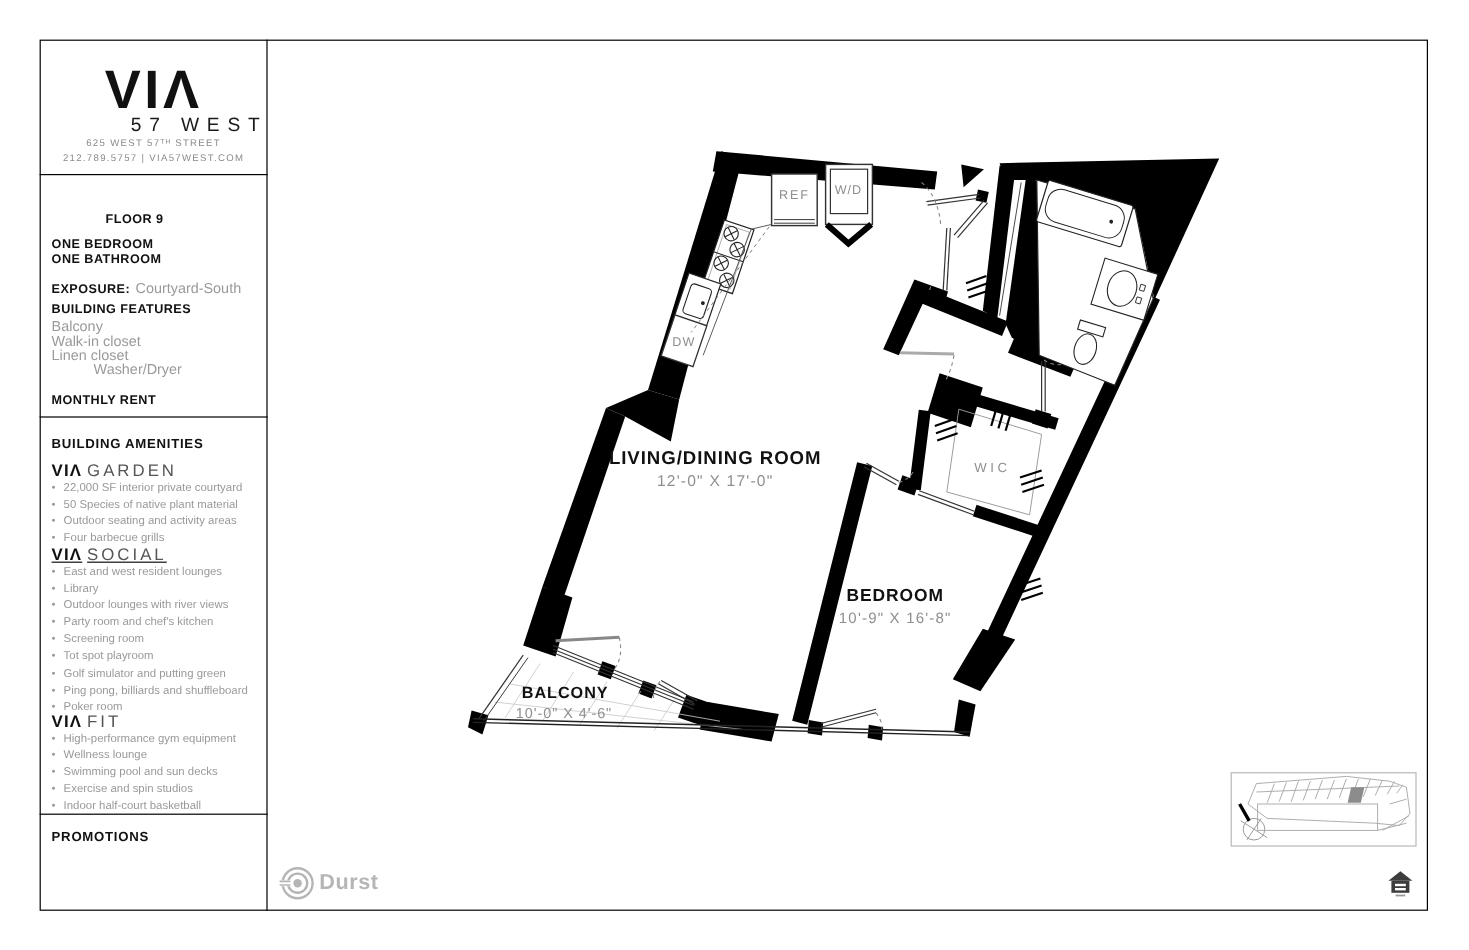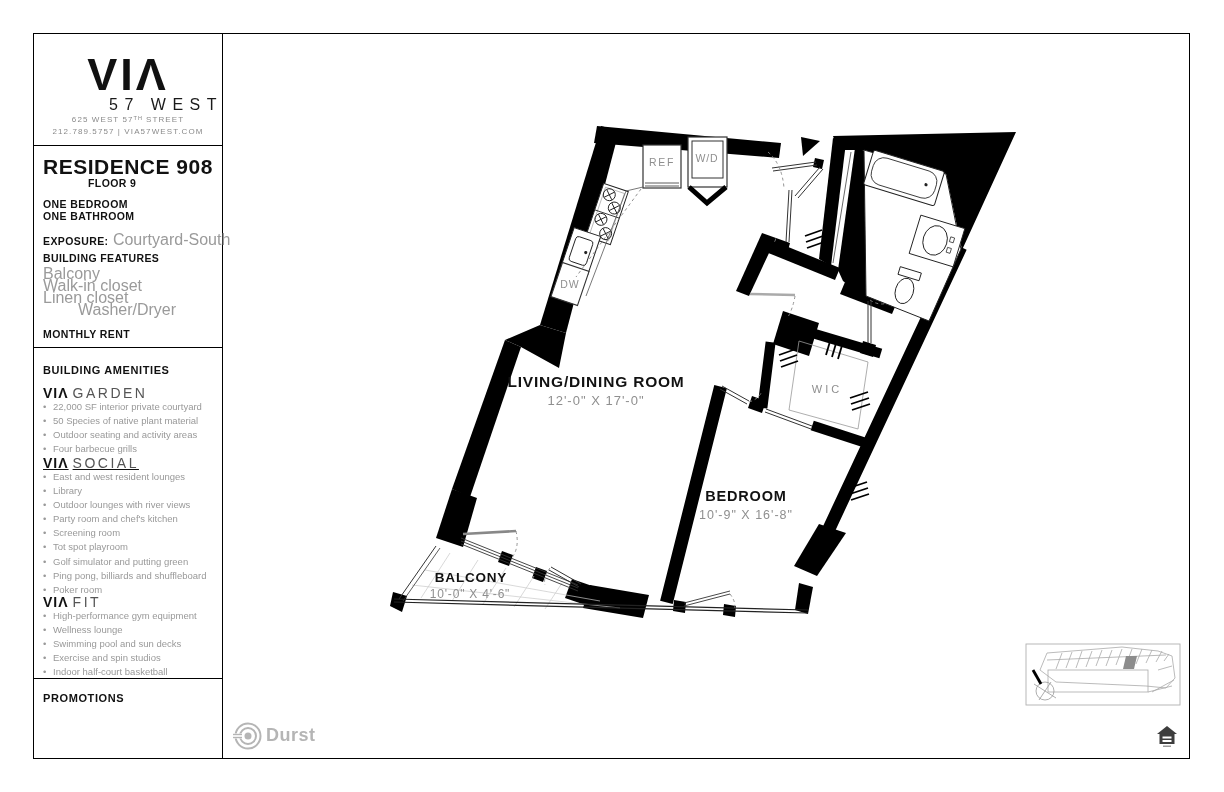--- a/index.html
+++ b/index.html
@@ -8,21 +8,21 @@
   .frame{position:absolute;left:33px;top:33px;width:1157px;height:726px;border:1.6px solid #000;box-sizing:border-box;}
   .sidebar{position:absolute;left:33px;top:33px;width:190px;height:726px;border-right:1.6px solid #000;box-sizing:border-box;}
   .hline{position:absolute;left:33px;width:190px;height:0;border-top:1.6px solid #000;}
   .abs{position:absolute;}
   .center{text-align:center;width:190px;left:33px;}
   .wordmark{font-size:45px;font-weight:800;letter-spacing:3px;line-height:1;}
   .wordsub{font-size:16px;letter-spacing:6.5px;color:#1a1a1a;margin-top:2px;}
   .addr{font-size:8px;letter-spacing:1.1px;color:#8a8a8a;line-height:1.5;}
   .res-title{font-size:21px;font-weight:800;letter-spacing:0.5px;}
   .b10{font-size:10.5px;font-weight:700;letter-spacing:0.4px;line-height:1.25;}
-  .g10{font-size:16px;color:#9a9a9a;line-height:1.18;}
+  .g10{font-size:12px;color:#9a9a9a;line-height:1.18;}
   .amen-title{font-size:11px;font-weight:700;letter-spacing:0.6px;}
   .brand-line{line-height:1;}
   .brand-line .via{font-size:14px;font-weight:800;letter-spacing:1px;}
   .brand-line .suffix{font-size:14px;letter-spacing:2.5px;color:#555;margin-left:4px;}
   .bullet-row{display:flex;font-size:9.5px;color:#999;line-height:1.0;margin-bottom:4.6px;}
   .bullet-row .dot{width:10px;color:#999;}
   .disclaimer{font-size:8.2px;font-weight:700;letter-spacing:0.35px;color:#4a4a4a;white-space:nowrap;}
   .durst-text{font-size:18px;font-weight:700;color:#b5b5b5;letter-spacing:0.5px;}
   svg text{font-family:"Liberation Sans","DejaVu Sans",sans-serif;}
 </style>
@@ -35,21 +35,20 @@
   <div class="sidebar"></div>
   <div class="hline" style="top:145px;"></div>
   <div class="hline" style="top:347px;"></div>
   <div class="hline" style="top:678px;"></div>
 
   <div class="abs center wordmark" style="top:52px;">VIΛ</div>
   <div class="abs center wordsub" style="top:94px;text-align:right;">57 WEST</div>
   <div class="abs center addr" style="top:114px;">625 WEST 57ᵀᴴ STREET</div>
   <div class="abs center addr" style="top:126px;">212.789.5757 | VIA57WEST.COM</div>
 
-  <div class="abs res-title" style="left:43px;top:155px;">RESIDENCE 908</div>
   <div class="abs b10" style="left:43px;top:177px;padding-left:45px;">FLOOR 9</div>
   <div class="abs b10" style="left:43px;top:198px;">ONE BEDROOM</div>
   <div class="abs b10" style="left:43px;top:210px;">ONE BATHROOM</div>
   <div class="abs" style="left:43px;top:231px;">
     <span class="b10">EXPOSURE:</span>
     <span class="g10">Courtyard-South</span>
   </div>
   <div class="abs b10" style="left:43px;top:252px;">BUILDING FEATURES</div>
   <div class="abs g10" style="left:43px;top:265px;">Balcony</div>
   <div class="abs g10" style="left:43px;top:277px;">Walk-in closet</div>

